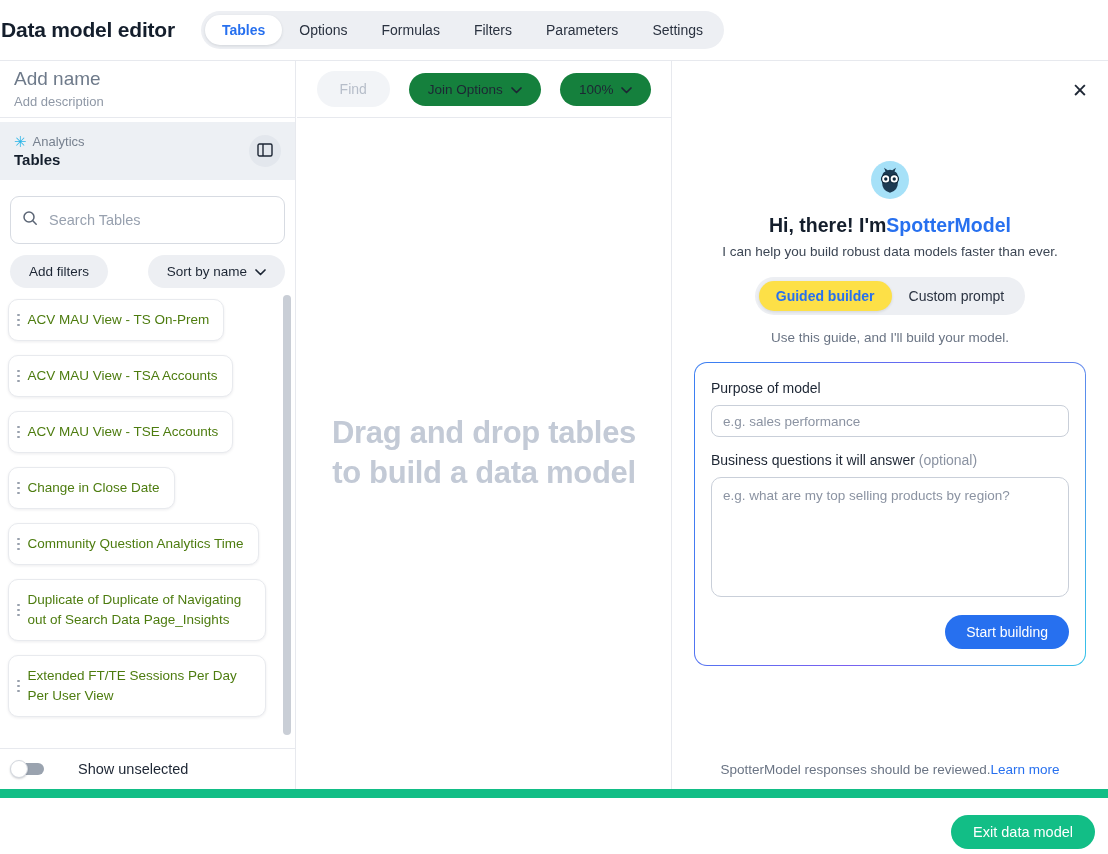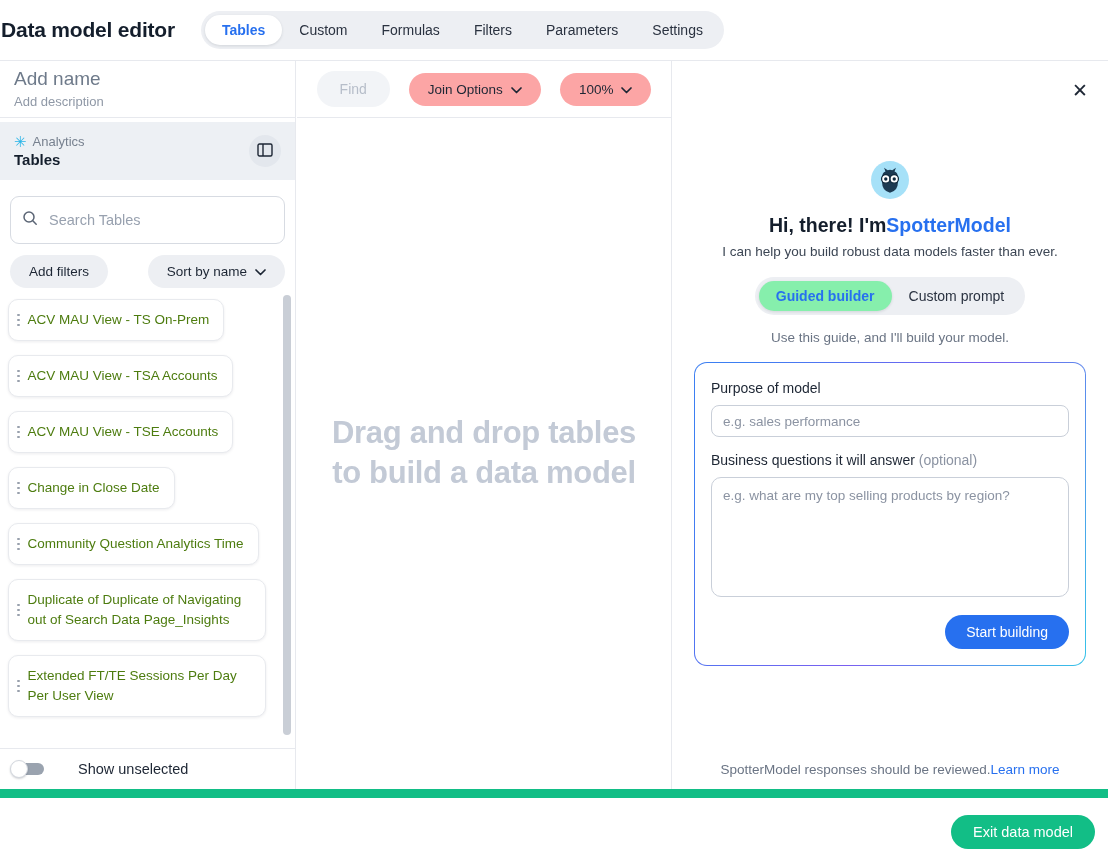--- a/index.html
+++ b/index.html
@@ -54,36 +54,36 @@
   .toggle .knob{position:absolute;left:0;top:0;width:18px;height:18px;border-radius:50%;background:#fff;
                 border:1px solid #d3d7de;box-shadow:0 1px 2px rgba(20,30,45,.2);}
   .toggle-label{font-size:14.5px;color:#1d2634;}
 
   
   .canvas{position:absolute;top:61px;left:297px;right:437px;bottom:65px;background:#fff;}
   .canvas-toolbar{height:57px;border-bottom:1px solid #e7e9ee;display:flex;align-items:center;
                   justify-content:center;gap:19px;}
   .find-btn{background:#f2f4f7;color:#b6bdc9;border:none;border-radius:999px;padding:10px 23px;
             font-size:14px;font-family:"Liberation Sans",sans-serif;}
-  .tool-pill{background:#fca5a5;}
+  .tool-pill{background:#15803d;}
   .canvas-placeholder{position:absolute;top:352px;left:0;right:0;text-align:center;
                       font-size:31px;font-weight:700;color:#c3cad6;line-height:40px;letter-spacing:-.3px;}
 
   
   .assistant{position:absolute;top:61px;right:0;width:437px;bottom:65px;border-left:1px solid #e7e9ee;
              background:#fff;text-align:center;}
   .close-btn{position:absolute;top:16px;right:16px;background:none;border:none;font-size:19px;
              color:#1d2634;cursor:pointer;line-height:1;padding:4px;}
   .avatar{margin-top:100px;display:inline-block;width:38px;height:38px;}
   .greeting{margin-top:11px;font-size:19.5px;font-weight:700;color:#141e2c;}
   .greeting .name{color:var(--accent-blue,#2770EF);}
   .assist-sub{margin-top:7px;font-size:13.5px;color:#3c4654;}
   .assist-tabs{margin-top:18px;display:inline-flex;background:#edeff3;border-radius:999px;padding:4px;}
   .assist-tab{padding:7px 17px;font-size:14px;color:#2a3240;border-radius:999px;cursor:pointer;}
-  .assist-tab.active{background:#86efac;color:var(--accent-blue,#2770EF);font-weight:600;
+  .assist-tab.active{background:#fde047;color:var(--accent-blue,#2770EF);font-weight:600;
                      box-shadow:0 1px 3px rgba(20,30,45,.12);}
   .guide-text{margin-top:15px;font-size:13.5px;color:#6a7484;}
   .guided-card{margin:17px 22px 0;text-align:left;padding:17px 16px 16px;border-radius:13px;
                border:1.5px solid transparent;
                background:linear-gradient(#fff,#fff) padding-box,
                           linear-gradient(115deg,#3d7ff2 10%,#7a5ff0 55%,#35c3e8 100%) border-box;}
   .field-label{font-size:14px;color:#1d2634;margin-bottom:9px;}
   .field-label .optional{color:#8b93a2;}
   .text-input{width:100%;height:32px;border:1px solid #c9cfd9;border-radius:8px;padding:0 11px;
               font-size:13.5px;color:#1d2634;font-family:"Liberation Sans",sans-serif;outline:none;}
@@ -108,21 +108,21 @@
 </style>
 </head>
 <body>
 
 <div id="app">
 
   <div class="topbar">
     <div class="app-title">Data model editor</div>
     <div class="tab-pill-group">
       <div class="tab active">Tables</div>
-      <div class="tab">Custom</div>
+      <div class="tab">Options</div>
       <div class="tab">Formulas</div>
       <div class="tab">Filters</div>
       <div class="tab">Parameters</div>
       <div class="tab">Settings</div>
     </div>
   </div>
 
   <div class="left-panel">
     <div class="left-head">
       <div class="add-name">Add name</div>

